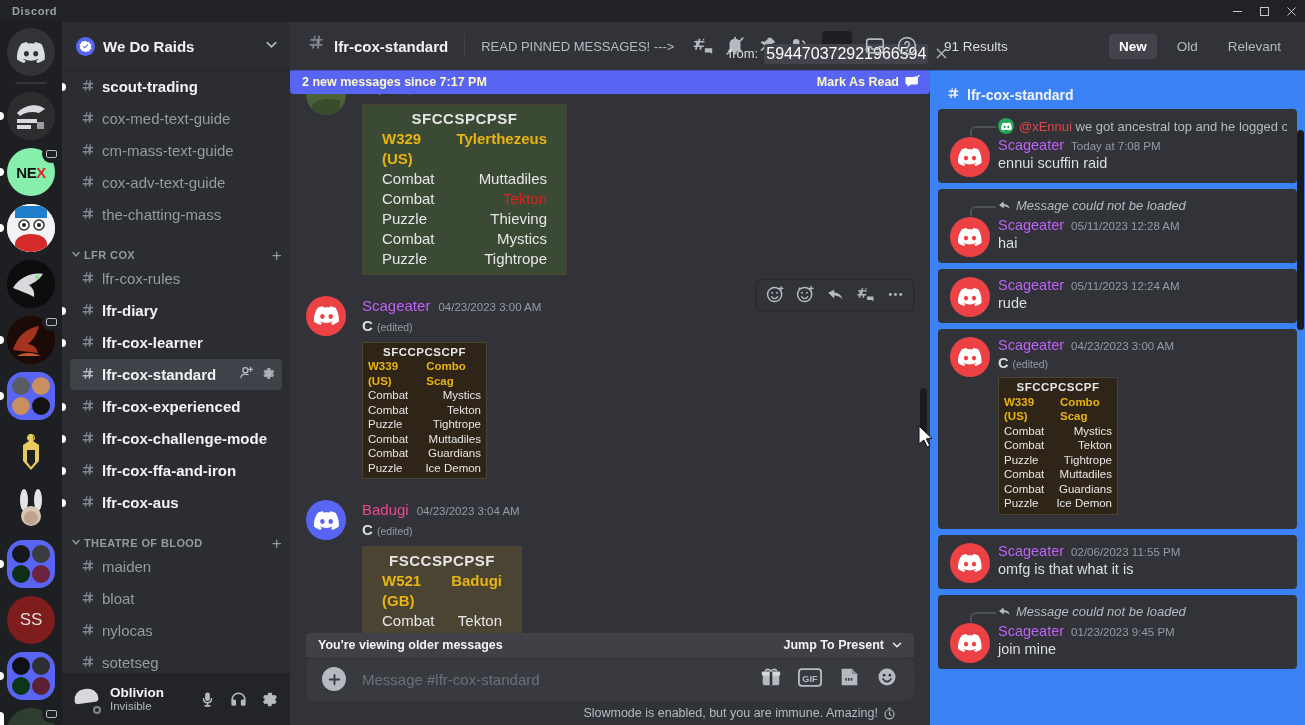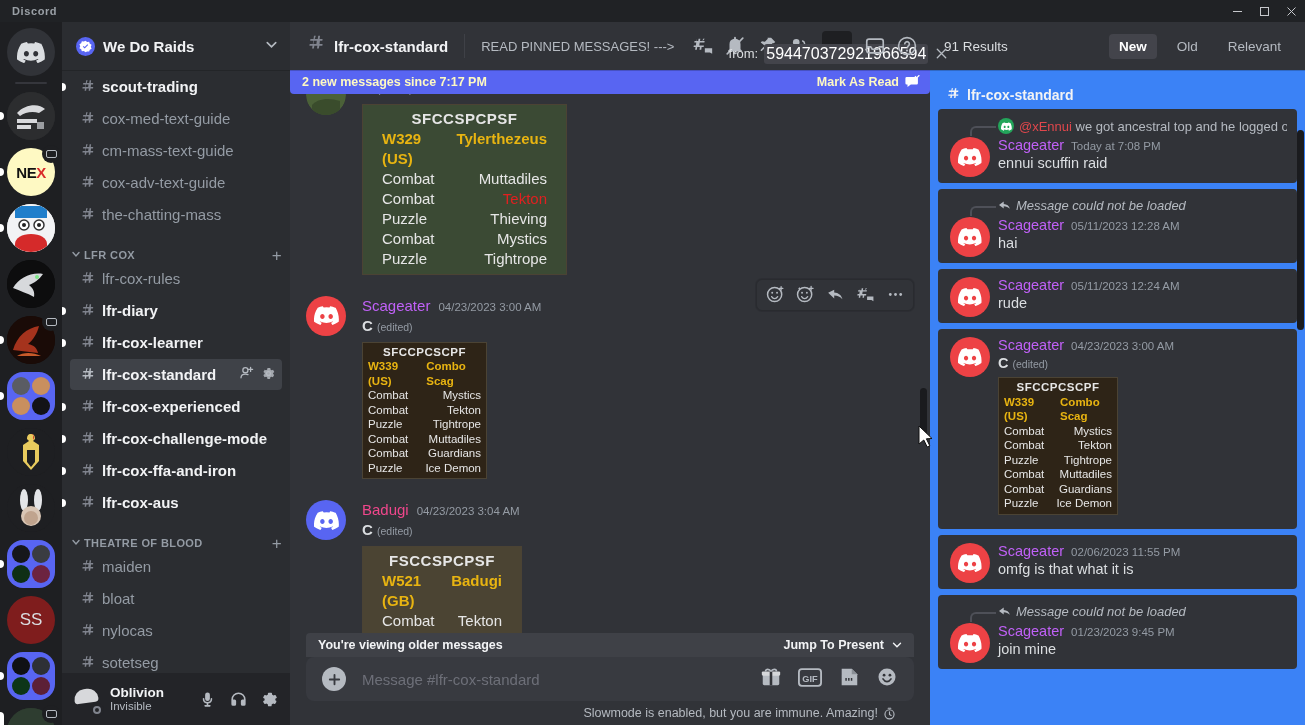--- a/index.html
+++ b/index.html
@@ -294,21 +294,21 @@
               <path d="M10 21c8-9 22-10 28-4l-6 4c-6-2-14-1-19 3z" fill="#d8d9dc"></path>
               <rect x="10" y="27" width="20" height="4" fill="#d8d9dc"></rect>
               <rect x="10" y="33" width="14" height="4" fill="#d8d9dc"></rect>
               <rect x="30" y="30" width="7" height="7" fill="#9b9da1"></rect>
             </svg>
         </span>
       </div>
 
       <div class="rail-item">
         <span class="pill sm"></span>
-        <span class="sicon" style="background:#fef9c3">
+        <span class="sicon" style="background:#86efac">
           <span style="font-size:15px;font-weight:bold;letter-spacing:-.5px;color:#111">NE<span style="color:#d92b2b">X</span></span>
         </span>
         <span class="badge-screen">
             <i></i>
           </span>
       </div>
 
       <div class="rail-item">
         <span class="pill sm"></span>
         <span class="sicon" style="background:#f4f4f6">

